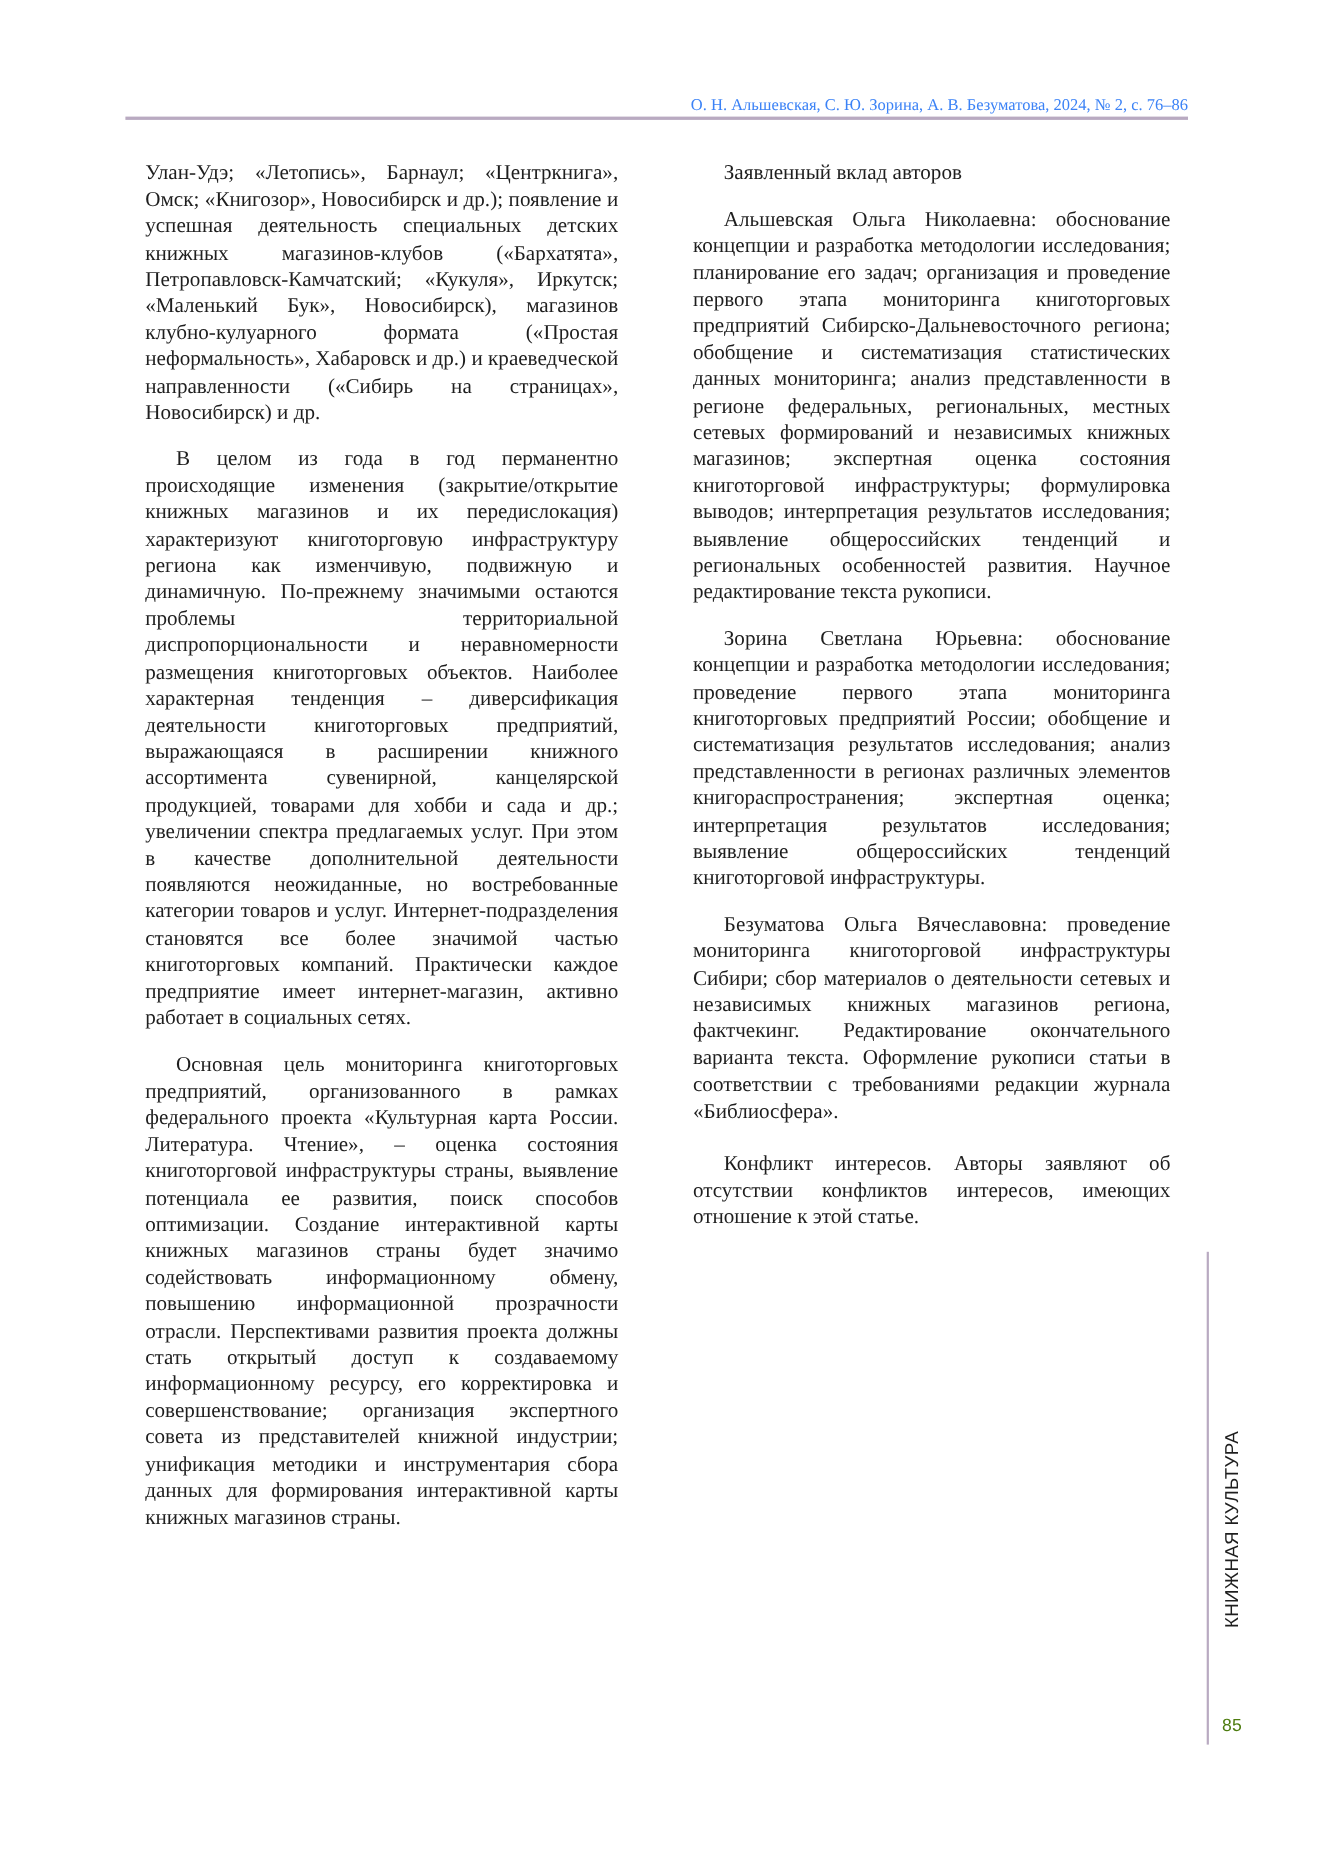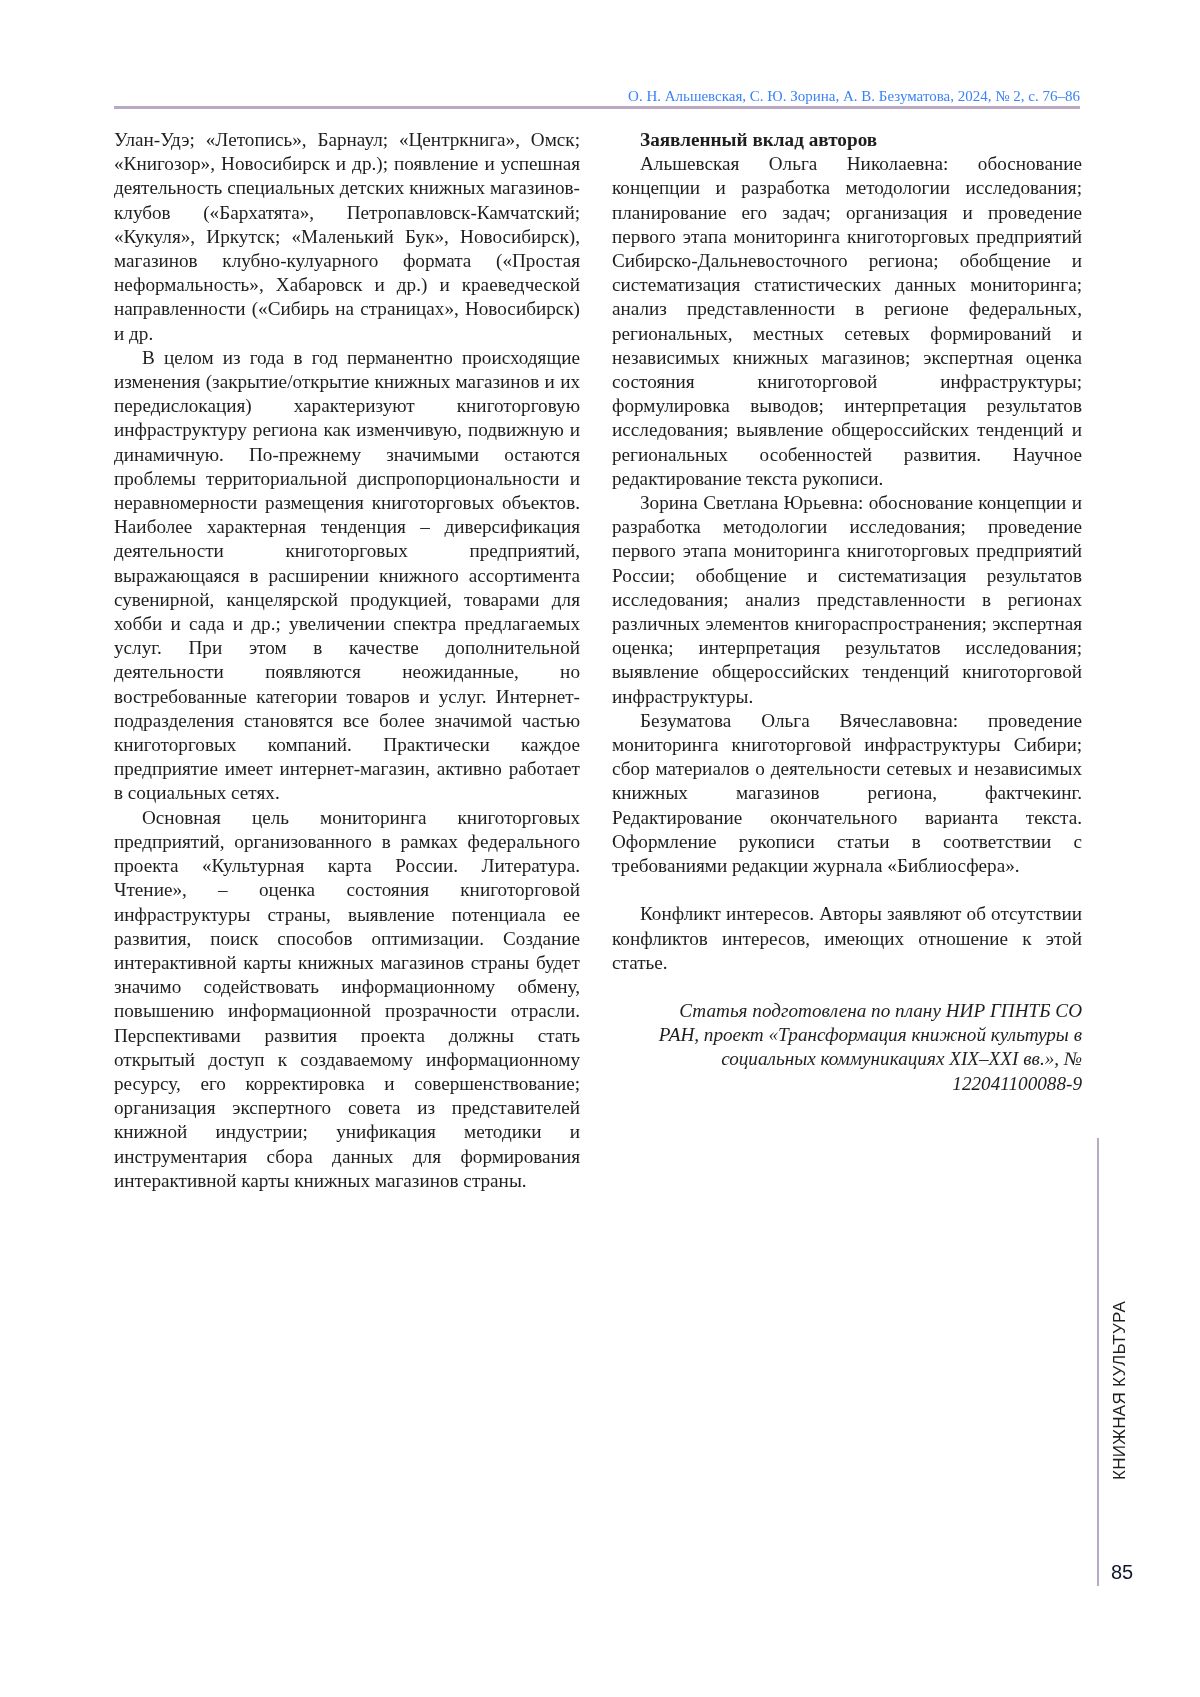--- a/index.html
+++ b/index.html
@@ -5,50 +5,49 @@
   html, body { margin: 0; padding: 0; background: #ffffff; }
   body { width: 1200px; height: 1697px; position: relative; overflow: hidden;
          font-family: "Liberation Serif", "DejaVu Serif", serif; color: #1e1e1e; }
   .running-head { position: absolute; left: 114px; right: 120px; top: 88px;
                   text-align: right; font-size: 15px; color: #3b82f6; }
   .head-rule { position: absolute; left: 114px; width: 966px; top: 106px; height: 3px; background: #b9aac1; }
   .col { position: absolute; top: 128px; width: 466px; font-size: 19.2px; line-height: 24.2px;
          text-align: justify; hyphens: manual; }
   .col-left { left: 114px; }
   .col-right { left: 612px; width: 470px; }
-  .col p { margin: 0; }
+  .col p { margin: 18px; }
   .indent { text-indent: 28px; }
   .noindent { text-indent: 0; }
   .b { font-weight: normal; }
-  .section-title { font-weight: bold; text-indent: 28px; }
+  .section-title { font-weight: normal; text-indent: 28px; }
   .gap { margin-top: 24px !important; }
   .funding { font-style: italic; text-align: right; margin-top: 24px !important; padding-left: 28px; }
   .side-rule { position: absolute; left: 1097px; top: 1138px; width: 2px; height: 448px; background: #b9aac1; }
   .section-label { position: absolute; left: 1110px; top: 1480px; transform-origin: left top;
                    transform: rotate(-90deg); font-family: "Liberation Sans", "DejaVu Sans", sans-serif;
                    font-size: 17px; letter-spacing: 0.3px; white-space: nowrap; color: #1e1e1e; }
   .page-num { position: absolute; left: 1111px; top: 1561px; font-family: "Liberation Sans", "DejaVu Sans", sans-serif;
-              font-size: 20px; color: #0f172a; }
+              font-size: 16px; color: #4d7c0f; }
 </style>
 </head>
 <body>
 
 <div class="running-head">О. Н. Альшевская, С. Ю. Зорина, А. В. Безуматова, 2024, № 2, с. 76–86</div>
 <div class="head-rule"></div>
 
 <div class="col col-left">
   <p class="noindent">Улан-Удэ; «Летопись», Барнаул; «Центркнига», Омск; «Книгозор», Новосибирск и др.); появление и успешная деятельность специальных детских книжных магазинов-клубов («Бархатята», Петропавловск-Камчатский; «Кукуля», Иркутск; «Маленький Бук», Новосибирск), магазинов клубно-кулуарного формата («Простая неформальность», Хабаровск и др.) и краеведческой направленности («Сибирь на страницах», Новосибирск) и др.</p>
   <p class="indent">В целом из года в год перманентно происходящие изменения (закрытие/открытие книжных магазинов и их передислокация) характеризуют книготорговую инфраструктуру региона как изменчивую, подвижную и динамичную. По-прежнему значимыми остаются проблемы территориальной диспропорциональности и неравномерности размещения книготорговых объектов. Наиболее характерная тенденция – диверсификация деятельности книготорговых предприятий, выражающаяся в расширении книжного ассортимента сувенирной, канцелярской продукцией, товарами для хобби и сада и др.; увеличении спектра предлагаемых услуг. При этом в качестве дополнительной деятельности появляются неожиданные, но востребованные категории товаров и услуг. Интернет-подразделения становятся все более значимой частью книготорговых компаний. Практически каждое предприятие имеет интернет-магазин, активно работает в социальных сетях.</p>
   <p class="indent">Основная цель мониторинга книготорговых предприятий, организованного в рамках федерального проекта «Культурная карта России. Литература. Чтение», – оценка состояния книготорговой инфраструктуры страны, выявление потенциала ее развития, поиск способов оптимизации. Создание интерактивной карты книжных магазинов страны будет значимо содействовать информационному обмену, повышению информационной прозрачности отрасли. Перспективами развития проекта должны стать открытый доступ к создаваемому информационному ресурсу, его корректировка и совершенствование; организация экспертного совета из представителей книжной индустрии; унификация методики и инструментария сбора данных для формирования интерактивной карты книжных магазинов страны.</p>
 </div>
 
 <div class="col col-right">
   <p class="section-title">Заявленный вклад авторов</p>
   <p class="indent"><span class="b">Альшевская Ольга Николаевна:</span><span> обоснование концепции и разработка методологии исследования; планирование его задач; организация и проведение первого этапа мониторинга книготорговых предприятий Сибирско-Дальневосточного региона; обобщение и систематизация статистических данных мониторинга; анализ представленности в регионе федеральных, региональных, местных сетевых формирований и независимых книжных магазинов; экспертная оценка состояния книготорговой инфраструктуры; формулировка выводов; интерпретация результатов исследования; выявление общероссийских тенденций и региональных особенностей развития. Научное редактирование текста рукописи.</span></p>
   <p class="indent"><span class="b">Зорина Светлана Юрьевна:</span><span> обоснование концепции и разработка методологии исследования; проведение первого этапа мониторинга книготорговых предприятий России; обобщение и систематизация результатов исследования; анализ представленности в регионах различных элементов книгораспространения; экспертная оценка; интерпретация результатов исследования; выявление общероссийских тенденций книготорговой инфраструктуры.</span></p>
   <p class="indent"><span class="b">Безуматова Ольга Вячеславовна:</span><span> проведение мониторинга книготорговой инфраструктуры Сибири; сбор материалов о деятельности сетевых и независимых книжных магазинов региона, фактчекинг. Редактирование окончательного варианта текста. Оформление рукописи статьи в соответствии с требованиями редакции журнала «Библиосфера».</span></p>
   <p class="indent gap"><span class="b">Конфликт интересов.</span><span> Авторы заявляют об отсутствии конфликтов интересов, имеющих отношение к этой статье.</span></p>
-  <p class="funding">Статья подготовлена по плану НИР ГПНТБ СО РАН, проект «Трансформация книжной культуры в социальных коммуникациях XIX–XXI вв.», № 122041100088-9</p>
 </div>
 
 <div class="side-rule"></div>
 <div class="section-label">КНИЖНАЯ КУЛЬТУРА</div>
 <div class="page-num">85</div>
 
 </body></html>

